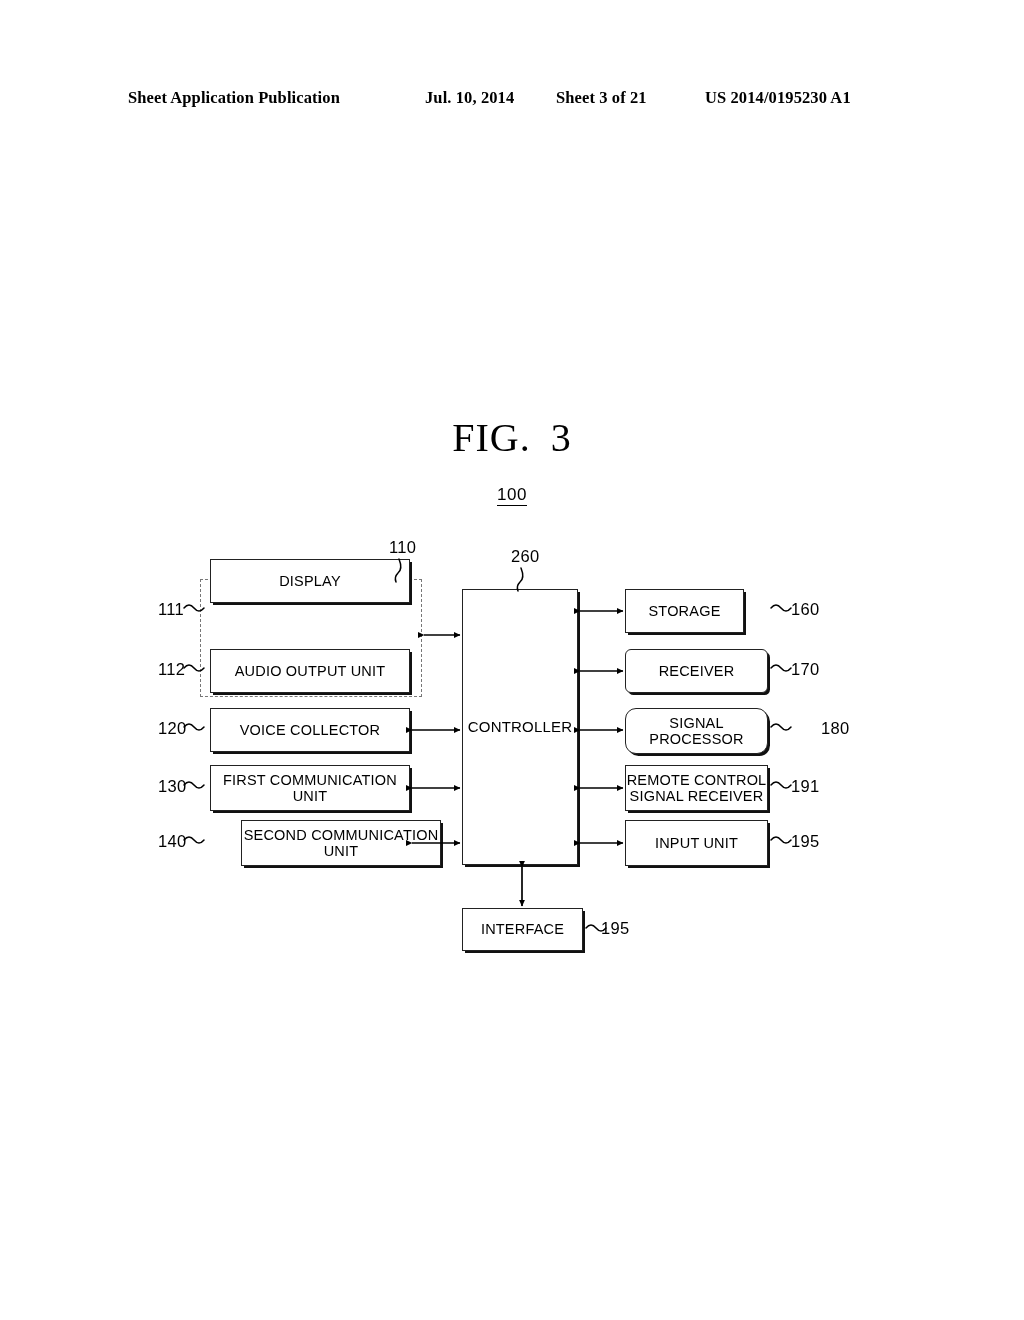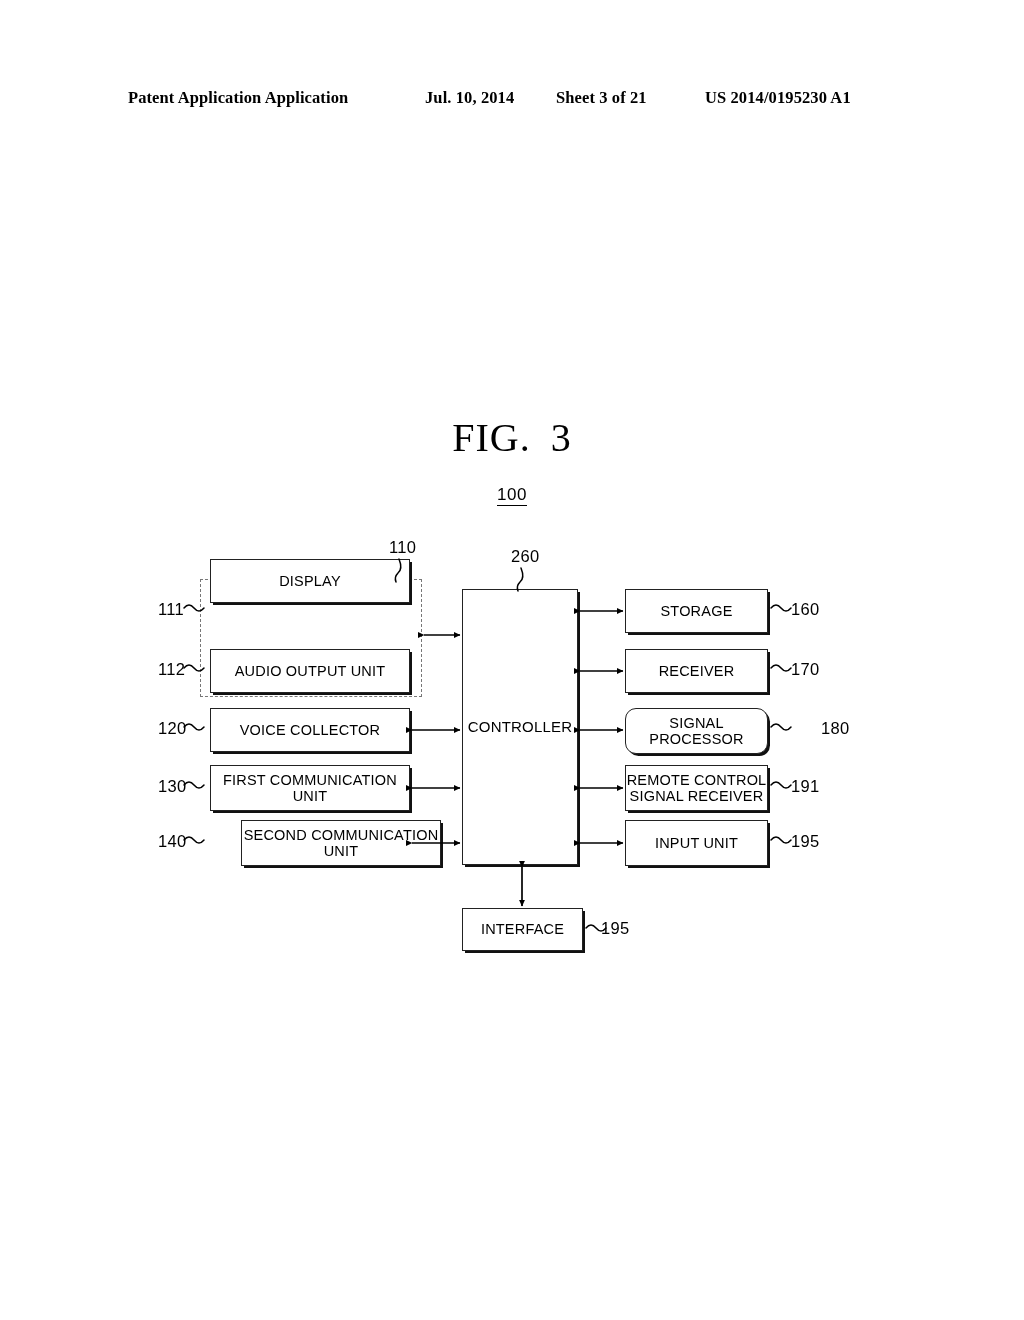--- a/index.html
+++ b/index.html
@@ -98,21 +98,21 @@
     position: absolute;
     font-size: 16.5px;
     letter-spacing: 0.3px;
     white-space: nowrap;
   }
 </style>
 </head>
 <body>
 
 <div class="page-header">
-  <span class="hdr-pub">Patent Application Application</span>
+  <span class="hdr-pub">Sheet Application Publication</span>
   <span class="hdr-date">Jul. 10, 2014</span>
   <span class="hdr-sheet">Sheet 3 of 21</span>
   <span class="hdr-num">US 2014/0195230 A1</span>
 </div>
 
 <div class="fig-title">
   <span>FIG.</span><span class="fignum">3</span>
 </div>
 
 <div class="ref-100">
@@ -138,25 +138,25 @@
 </div>
 
 <div class="box" style="left:210px; top:820px; width:200px; height:46px;margin-left:31px;">
   <span>SECOND COMMUNICATION UNIT</span>
 </div>
 
 <div class="box tall" style="left:462px; top:589px; width:116px; height:276px;">
   <span>CONTROLLER</span>
 </div>
 
-<div class="box" style="left:625px; top:589px; width:143px; height:44px;">
+<div class="box" style="left:625px; top:589px; width:119px; height:44px;">
   <span>STORAGE</span>
 </div>
 
-<div class="box" style="left:625px; top:649px; width:143px; height:44px;">
+<div class="box" style="left:625px; top:649px; width:143px; height:44px;border-radius:6px;">
   <span>RECEIVER</span>
 </div>
 
 <div class="box" style="left:625px; top:708px; width:143px; height:46px;border-radius:11px;">
   <span>SIGNAL PROCESSOR</span>
 </div>
 
 <div class="box" style="left:625px; top:765px; width:143px; height:46px;">
   <span>REMOTE CONTROL SIGNAL RECEIVER</span>
 </div>

